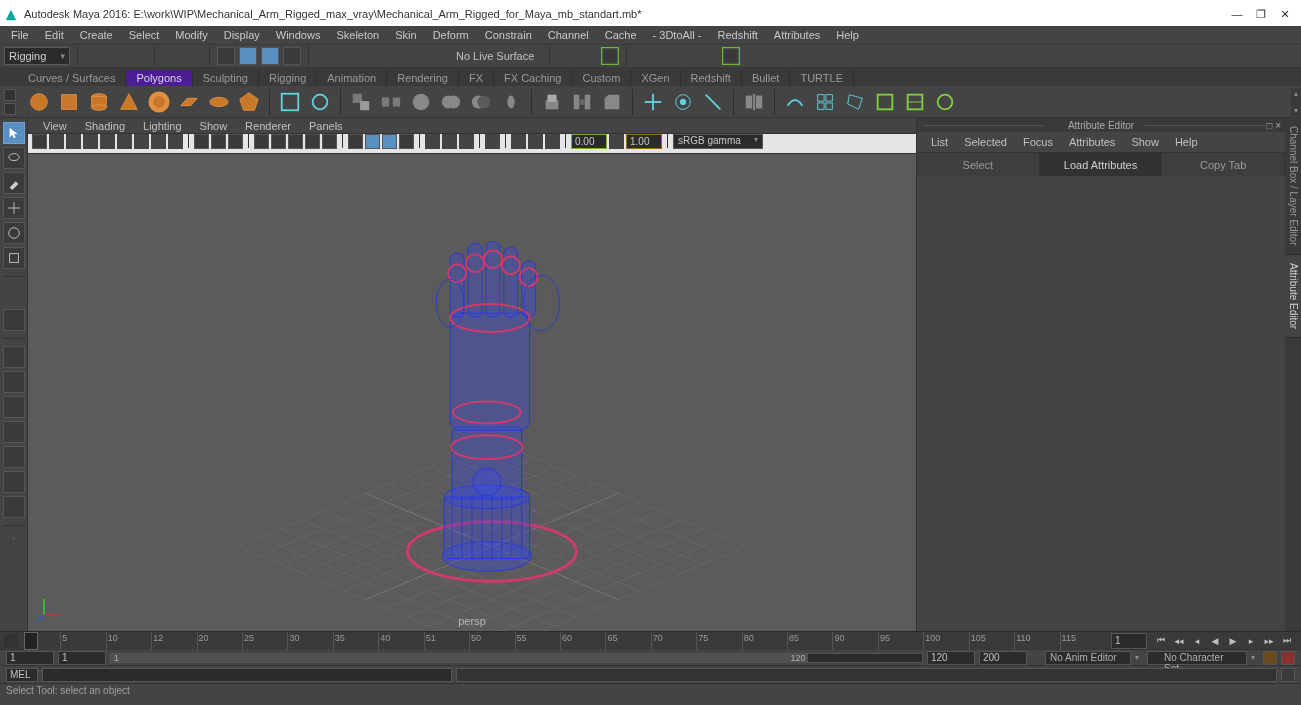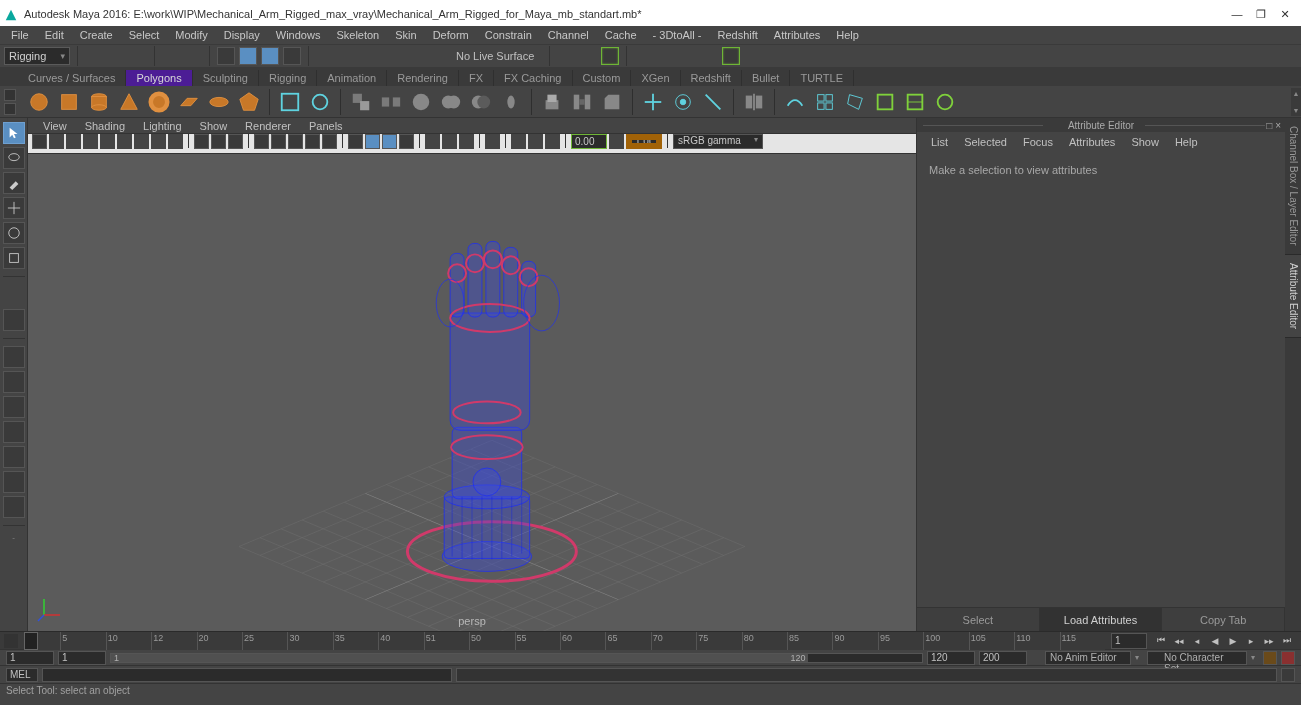--- a/index.html
+++ b/index.html
@@ -52,21 +52,21 @@
 .tool.blank{border:none;background:transparent;}
 .tool.sep { height:1px; background:#333; border:none; width:22px; margin:4px 0;}
 
 .viewport-container { flex:1; display:flex; flex-direction:column; background:#444; border-right:1px solid #333; }
 .panel-menu { height:16px; background:#444; display:flex; align-items:center; padding-left:8px; gap:4px; border-bottom:1px solid #333;}
 .panel-menu .pm { padding:1px 7px; color:#c0c0c0; cursor:pointer; }
 .panel-icons { height:20px; background:#e5e5e5; display:flex; align-items:flex-start; padding-left:4px; gap:2px; border-bottom:1px solid #333;}
 .pic { width:15px; height:15px; background:#3a3a3a; border:1px solid #555; cursor:pointer; }
 .pic.sel{background:#5a8fc2;}
 .pic.lite{background:#444;border:none;}
-.num-field { width:36px; height:15px; background:#2b2b2b; border:6px solid #a16207; color:#c8c8c8; font-size:10px; padding:0 3px; }
+.num-field { width:36px; height:15px; background:#2b2b2b; border:1px solid #a16207; color:#c8c8c8; font-size:10px; padding:0 3px; }
 .num-field.green{border:1px solid #6fb536;}
 .gamma-sel{width:90px;height:15px;background:#2b2b2b;border:1px solid #555;color:#c8c8c8;font-size:10px;padding:0 4px;cursor:pointer;position:relative;}
 .gamma-sel::after{content:"▾";position:absolute;right:4px;font-size:8px;color:#888;}
 
 .viewport { flex:1; background:#5b5b5b; position:relative; overflow:hidden;}
 .persp-label{position:absolute;bottom:4px;left:50%;transform:translateX(-50%);color:#b8b8b8;}
 .axis{position:absolute;bottom:8px;left:8px;width:30px;height:30px;}
 
 .attr-panel { width:368px; background:#444; display:flex; flex-direction:column; }
 .attr-title { height:14px; background:#3a3a3a; display:flex; align-items:center; justify-content:center; font-size:10px; color:#aaa; position:relative;}
@@ -580,21 +580,20 @@
         <span style="position:absolute;right:4px;cursor:pointer;">□ ×</span>
       </div>
     <div class="attr-menu" id="attr-menu">
         <div class="am">List</div>
         <div class="am">Selected</div>
         <div class="am">Focus</div>
         <div class="am">Attributes</div>
         <div class="am">Show</div>
         <div class="am">Help</div>
       </div>
-    <div class="attr-body">Make a selection to view attributes</div>
     <div class="attr-buttons">
       <div class="attr-btn">Select</div>
       <div class="attr-btn active">Load Attributes</div>
       <div class="attr-btn">Copy Tab</div>
     </div>
   </div>
 
   <div class="side-tabs">
     <div class="side-tab">Channel Box / Layer Editor</div>
     <div class="side-tab active">Attribute Editor</div>

